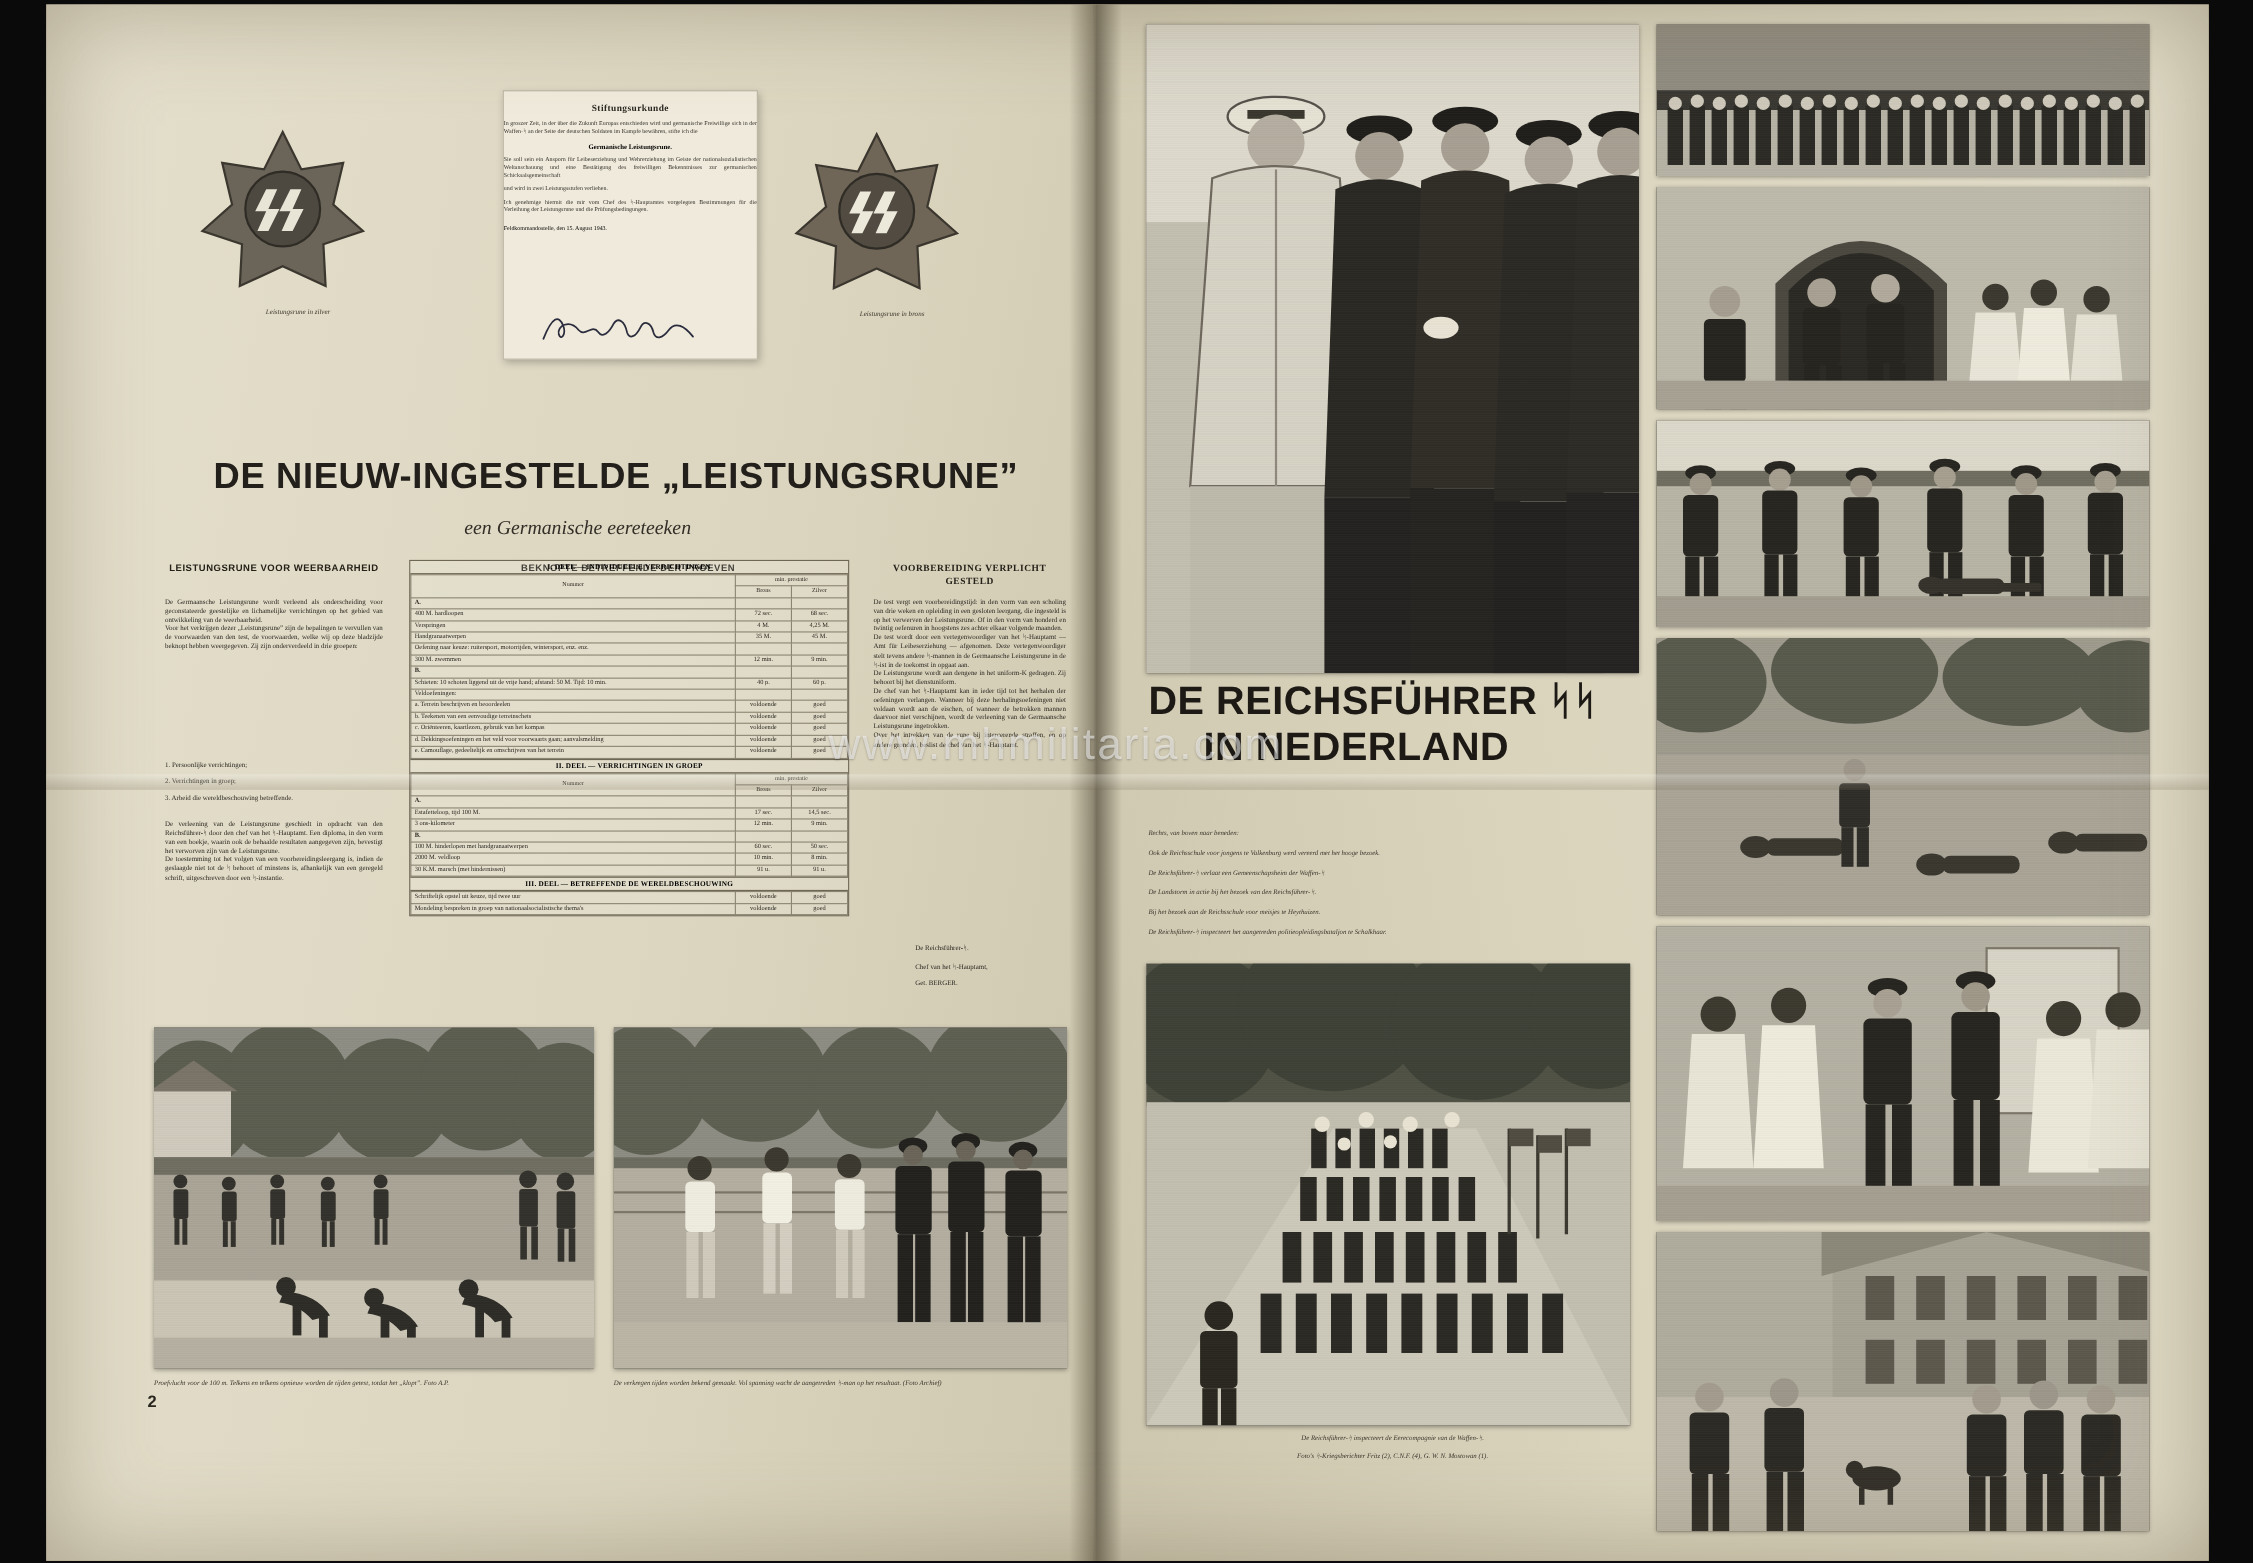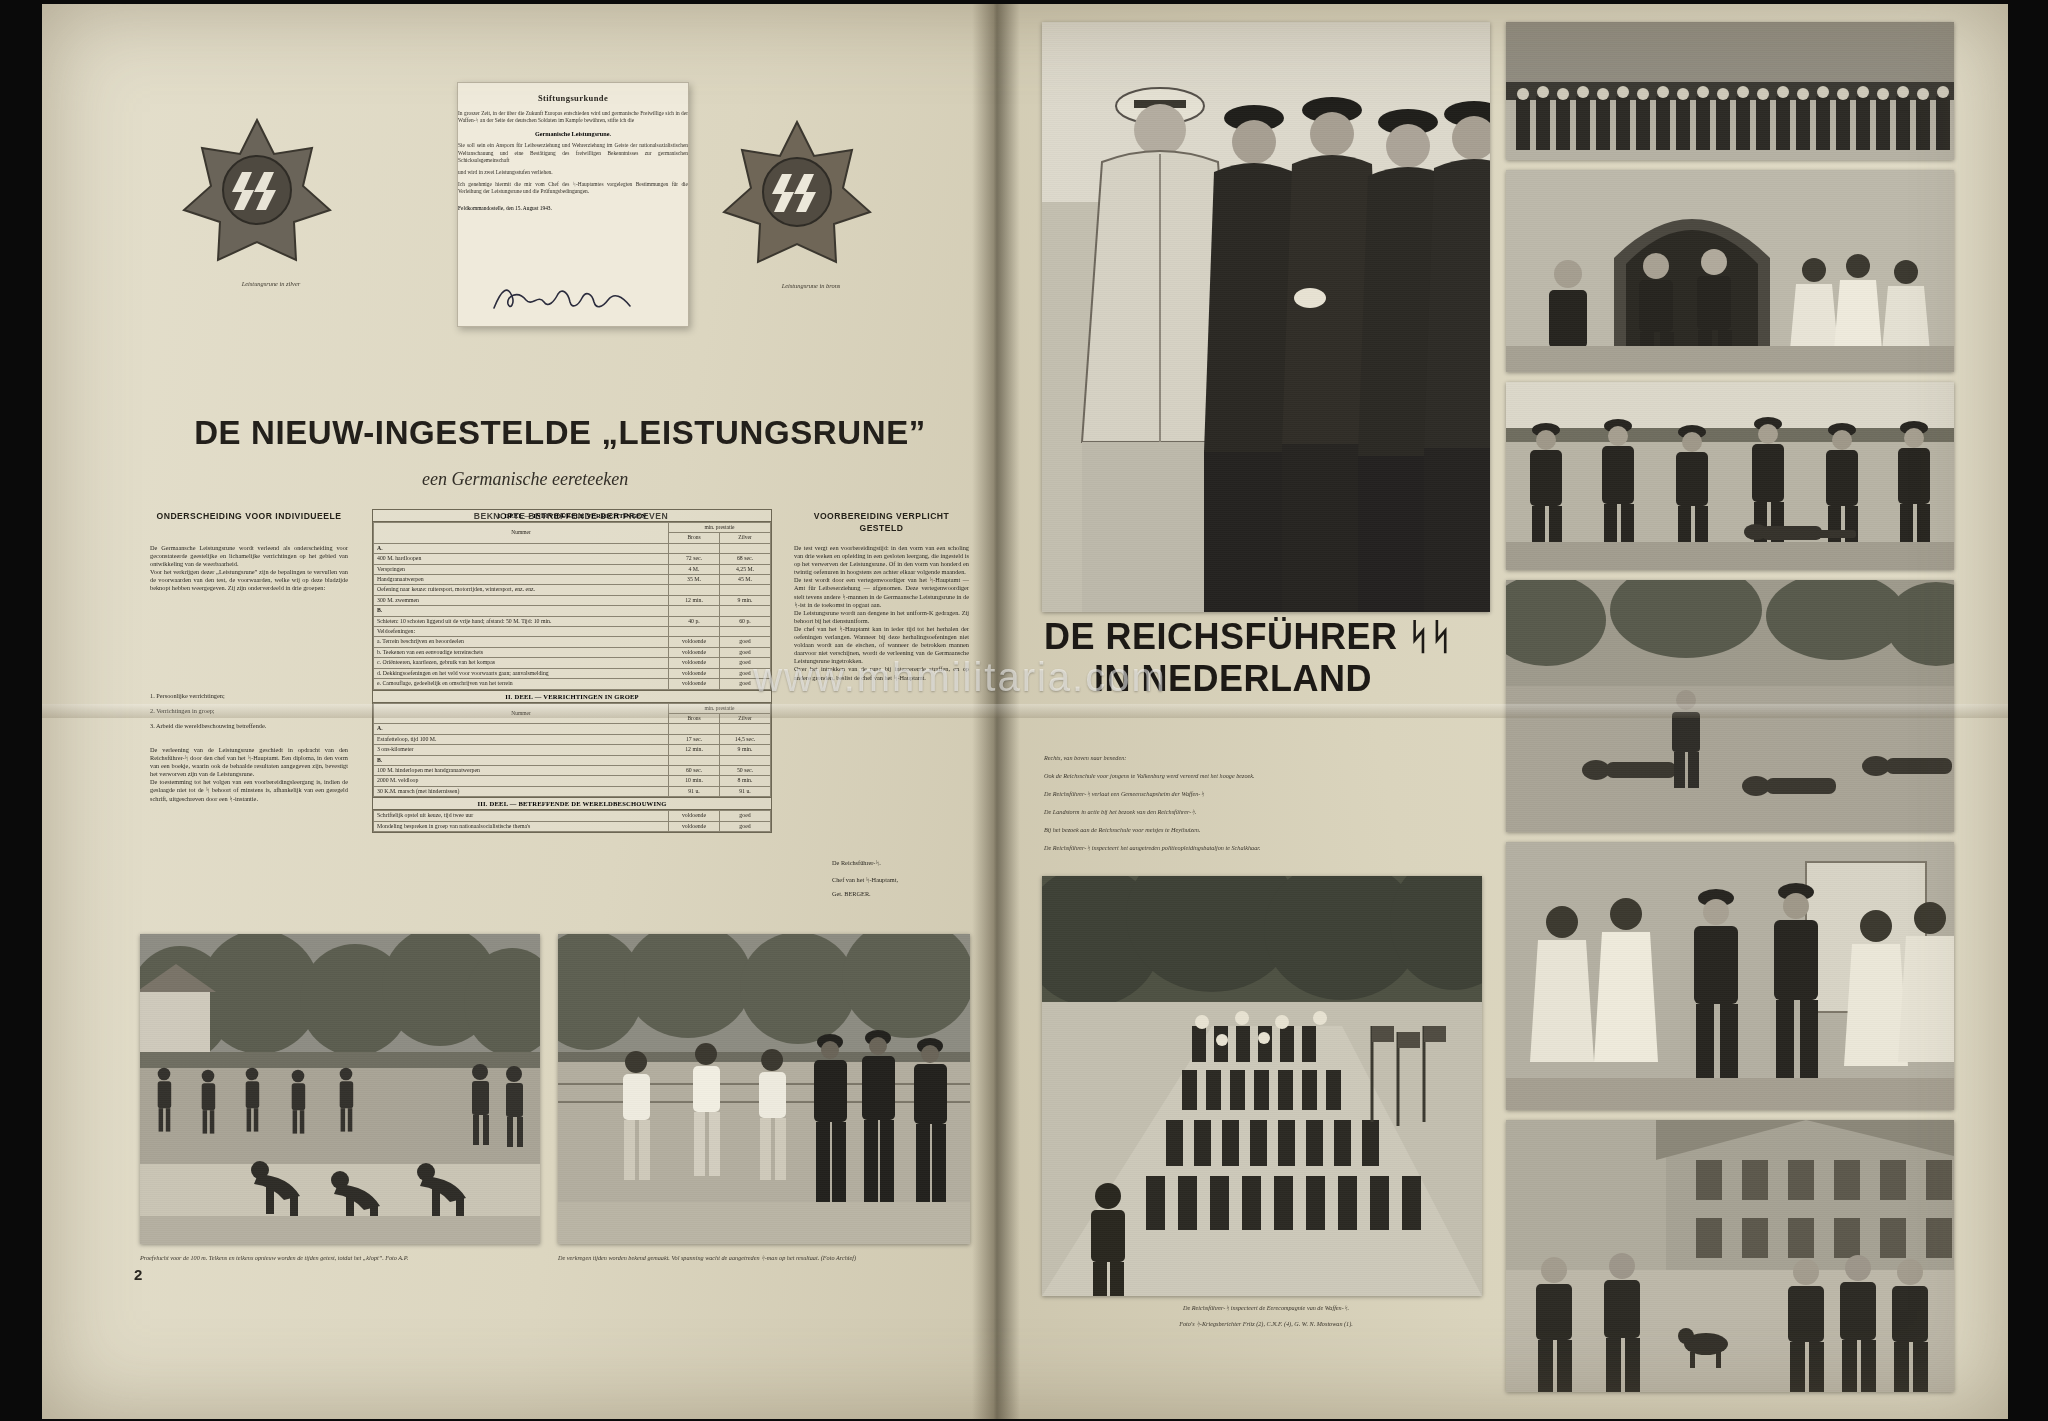--- a/index.html
+++ b/index.html
@@ -128,21 +128,21 @@
           <path d="M6 26 C14 6, 20 4, 24 14 C27 22, 22 28, 20 22 C18 14, 30 8, 38 18
                    C44 25, 50 12, 56 20 C60 26, 66 20, 70 12 C74 6, 80 10, 82 20
                    C84 27, 90 24, 94 16 C98 8, 104 12, 106 20 C108 27, 114 26, 120 18
                    C126 10, 134 14, 142 24" fill="none" stroke="#2b2c3d" stroke-width="1.6" stroke-linecap="round"></path>
         </svg>
       </div>
 
       <div class="headline">DE NIEUW-INGESTELDE „LEISTUNGSRUNE”</div>
       <div class="subhead">een Germanische eereteeken</div>
 
-      <div class="colhead" style="left:108px;top:506px;width:198px;">ONDERSCHEIDING VOOR INDIVIDUEELE</div>
+      <div class="colhead" style="left:108px;top:506px;width:198px;">LEISTUNGSRUNE VOOR WEERBAARHEID</div>
       <div class="t tiny" style="left:108px;top:540px;width:198px;white-space:pre-line;">De Germaansche Leistungsrune wordt verleend als onderscheiding voor geconstateerde geestelijke en lichamelijke verrichtingen op het gebied van ontwikkeling van de weerbaarheid.
 Voor het verkrijgen dezer „Leistungsrune” zijn de bepalingen te vervullen van de voorwaarden van den test, de voorwaarden, welke wij op deze bladzijde beknopt hebben weergegeven. Zij zijn onderverdeeld in drie groepen:</div>
       <div class="t tiny" style="left:108px;top:688px;width:198px;">1. Persoonlijke verrichtingen;</div>
       <div class="t tiny" style="left:108px;top:703px;width:198px;">2. Verrichtingen in groep;</div>
       <div class="t tiny" style="left:108px;top:718px;width:198px;">3. Arbeid die wereldbeschouwing betreffende.</div>
       <div class="t tiny" style="left:108px;top:742px;width:198px;white-space:pre-line;">De verleening van de Leistungsrune geschiedt in opdracht van den Reichsführer-ᛋ door den chef van het ᛋ-Hauptamt. Een diploma, in den vorm van een boekje, waarin ook de behaalde resultaten aangegeven zijn, bevestigt het verworven zijn van de Leistungsrune.
 De toestemming tot het volgen van een voorbereidingsleergang is, indien de geslaagde niet tot de ᛋ behoort of minstens is, afhankelijk van een geregeld schrift, uitgeschreven door een ᛋ-instantie.</div>
 
       <div class="colhead" style="left:330px;top:506px;width:398px;">BEKNOPTE BETREFFENDE DER PROEVEN</div>
       <div class="tbl">
@@ -289,21 +289,21 @@
               </tr>
           <tr>
                 <td>Mondeling bespreken in groep van nationaalsocialistische thema's</td>
                 <td class="n">voldoende</td>
                 <td class="n">goed</td>
               </tr>
         </tbody>
           </table>
       </div>
 
-      <div class="colhead" style="left:752px;top:506px;width:175px;">VOORBEREIDING VERPLICHT GESTELD</div>
+      <div class="colhead" style="left:752px;top:506px;width:175px;font-family:Liberation Serif, serif;">VOORBEREIDING VERPLICHT GESTELD</div>
       <div class="t tiny" style="left:752px;top:540px;width:175px;white-space:pre-line;">De test vergt een voorbereidingstijd: in den vorm van een scholing van drie weken en opleiding in een gesloten leergang, die ingesteld is op het verwerven der Leistungsrune. Of in den vorm van honderd en twintig oefenuren in hoogstens zes achter elkaar volgende maanden.
 De test wordt door een vertegenwoordiger van het ᛋ-Hauptamt — Amt für Leibeserziehung — afgenomen. Deze vertegenwoordiger stelt tevens andere ᛋ-mannen in de Germaansche Leistungsrune in de ᛋ-ist in de toekomst in opgaat aan.
 De Leistungsrune wordt aan dengene in het uniform-K gedragen. Zij behoort bij het dienstuniform.
 De chef van het ᛋ-Hauptamt kan in ieder tijd tot het herhalen der oefeningen verlangen. Wanneer bij deze herhalingsoefeningen niet voldaan wordt aan de eischen, of wanneer de betrokken mannen daarvoor niet verschijnen, wordt de verleening van de Germaansche Leistungsrune ingetrokken.
 Over het intrekken van de rune bij intercerende straffen, en op andere gronden, beslist de chef van het ᛋ-Hauptamt.</div>
       <div class="t tiny" style="left:790px;top:855px;width:140px;text-align:left;">De Reichsführer-ᛋ.</div>
       <div class="t tiny" style="left:790px;top:872px;width:140px;">Chef van het ᛋ-Hauptamt,</div>
       <div class="t tiny" style="left:790px;top:886px;width:140px;">Get. BERGER.</div>
 
       <div class="photo" style="left:98px;top:930px;width:400px;height:310px;">

